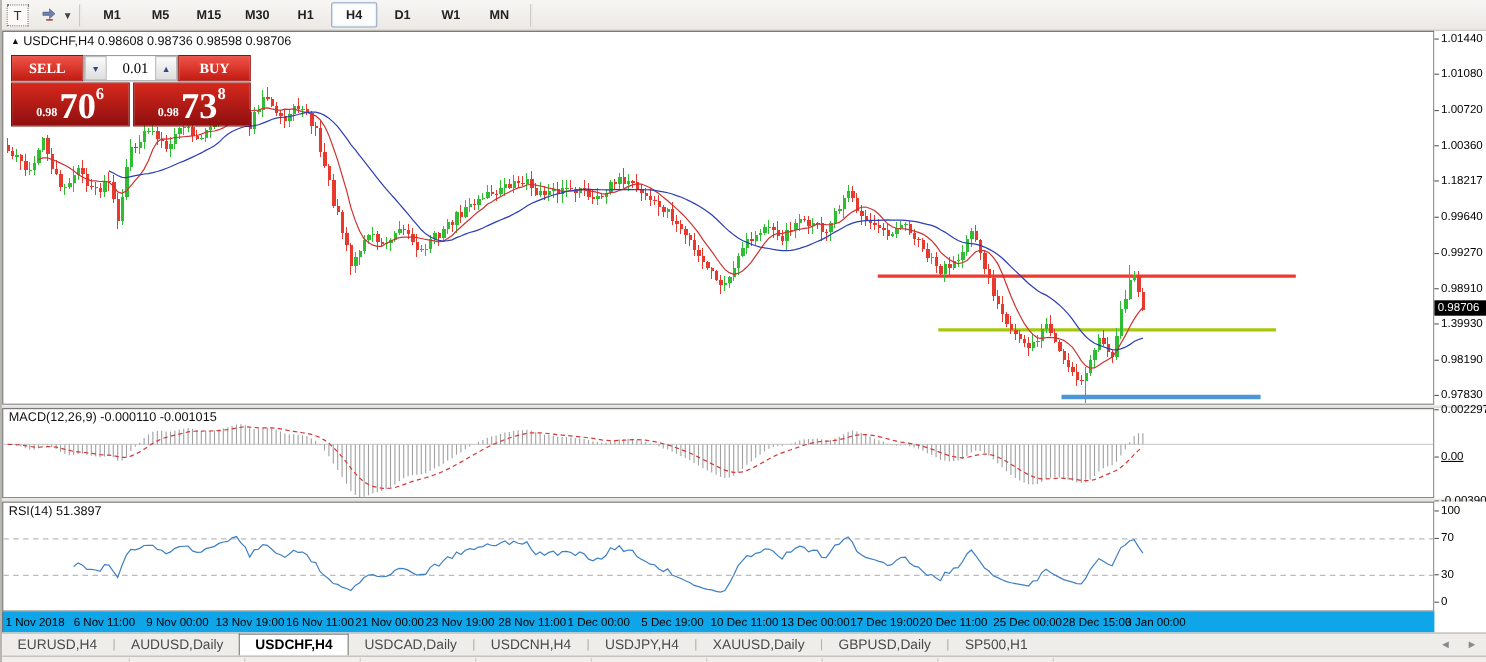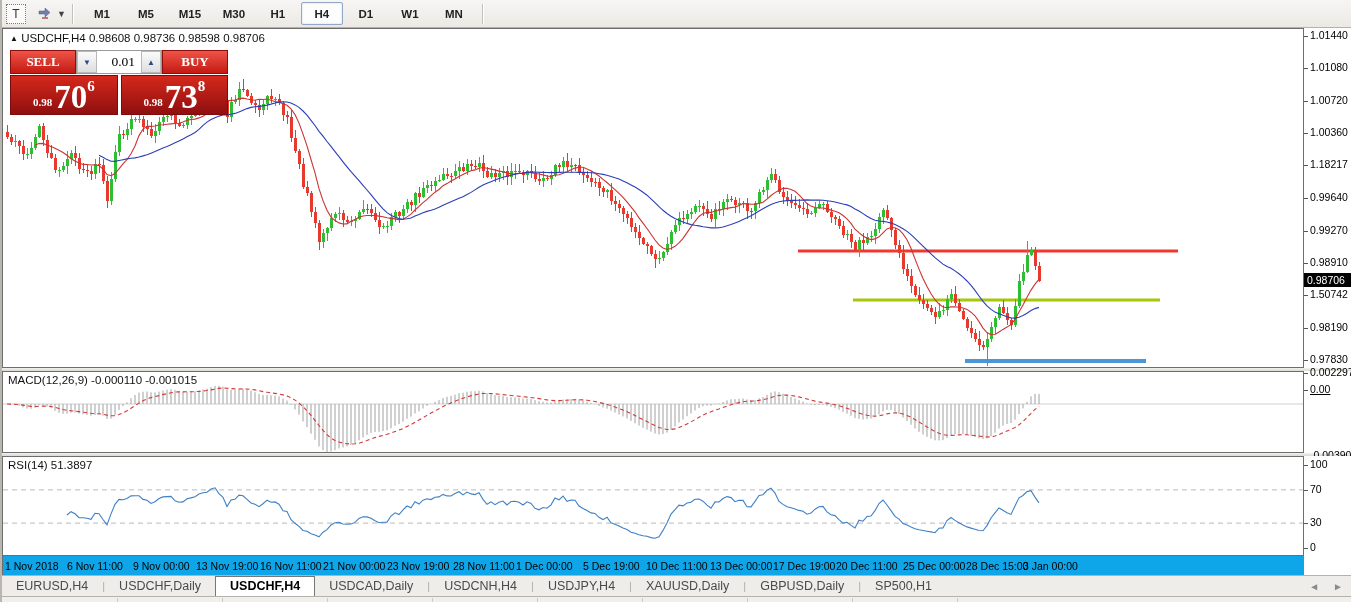--- a/index.html
+++ b/index.html
@@ -941,27 +941,27 @@
 
   <div id="axis-main" class="axis-col" style="top:28px;height:340px;">
       <span class="axlbl" style="top: 7px;">1.01440</span>
       <span class="axlbl" style="top: 39px;">1.01080</span>
       <span class="axlbl" style="top: 72px;">1.00720</span>
       <span class="axlbl" style="top: 104px;">1.00360</span>
       <span class="axlbl" style="top: 136px;">1.18217</span>
       <span class="axlbl" style="top: 169px;">0.99640</span>
       <span class="axlbl" style="top: 202px;">0.99270</span>
       <span class="axlbl" style="top: 234px;">0.98910</span>
-      <span class="axlbl" style="top: 266px;">1.50742</span>
+      <span class="axlbl" style="top: 266px;">1.39930</span>
       <span class="axlbl" style="top: 299px;">0.98190</span>
       <span class="axlbl" style="top: 331px;">0.97830</span>
     </div>
   <div id="axis-macd" class="axis-col" style="top:371px;height:82px;">
       <span class="axlbl" style="top: 1.24903px;">0.002297</span>
-      <span class="axlbl" style="top: 18px; text-decoration: underline;">0.00</span>
+      <span class="axlbl" style="top: 44px; text-decoration: underline;">0.00</span>
       <span class="axlbl" style="top: 84.2646px;">-0.003904</span>
     </div>
   <div id="axis-rsi" class="axis-col" style="top:456px;height:100px;">
       <span class="axlbl" style="top: 8px;">100</span>
       <span class="axlbl" style="top: 32.9px;">70</span>
       <span class="axlbl" style="top: 66.1px;">30</span>
       <span class="axlbl" style="top: 91px;">0</span>
     </div>
   <div id="cur-price-tag" style="top: 280.422px;">0.98706</div>
 
@@ -982,21 +982,21 @@
       <span class="tlbl" style="left: 833px;">20 Dec 11:00</span>
       <span class="tlbl" style="left: 900px;">25 Dec 00:00</span>
       <span class="tlbl" style="left: 963px;">28 Dec 15:00</span>
       <span class="tlbl" style="left: 1020px;">3 Jan 00:00</span>
     </div>
 
   <div id="tabbar">
     <div id="tabs-holder" style="display:flex;align-items:flex-end;">
         <div class="tab">EURUSD,H4</div>
         <span class="tab-sep">|</span>
-        <div class="tab">USDCHF,Daily</div>
+        <div class="tab">AUDUSD,Daily</div>
         <div class="tab active">USDCHF,H4</div>
         <div class="tab">USDCAD,Daily</div>
         <span class="tab-sep">|</span>
         <div class="tab">USDCNH,H4</div>
         <span class="tab-sep">|</span>
         <div class="tab">USDJPY,H4</div>
         <span class="tab-sep">|</span>
         <div class="tab">XAUUSD,Daily</div>
         <span class="tab-sep">|</span>
         <div class="tab">GBPUSD,Daily</div>

